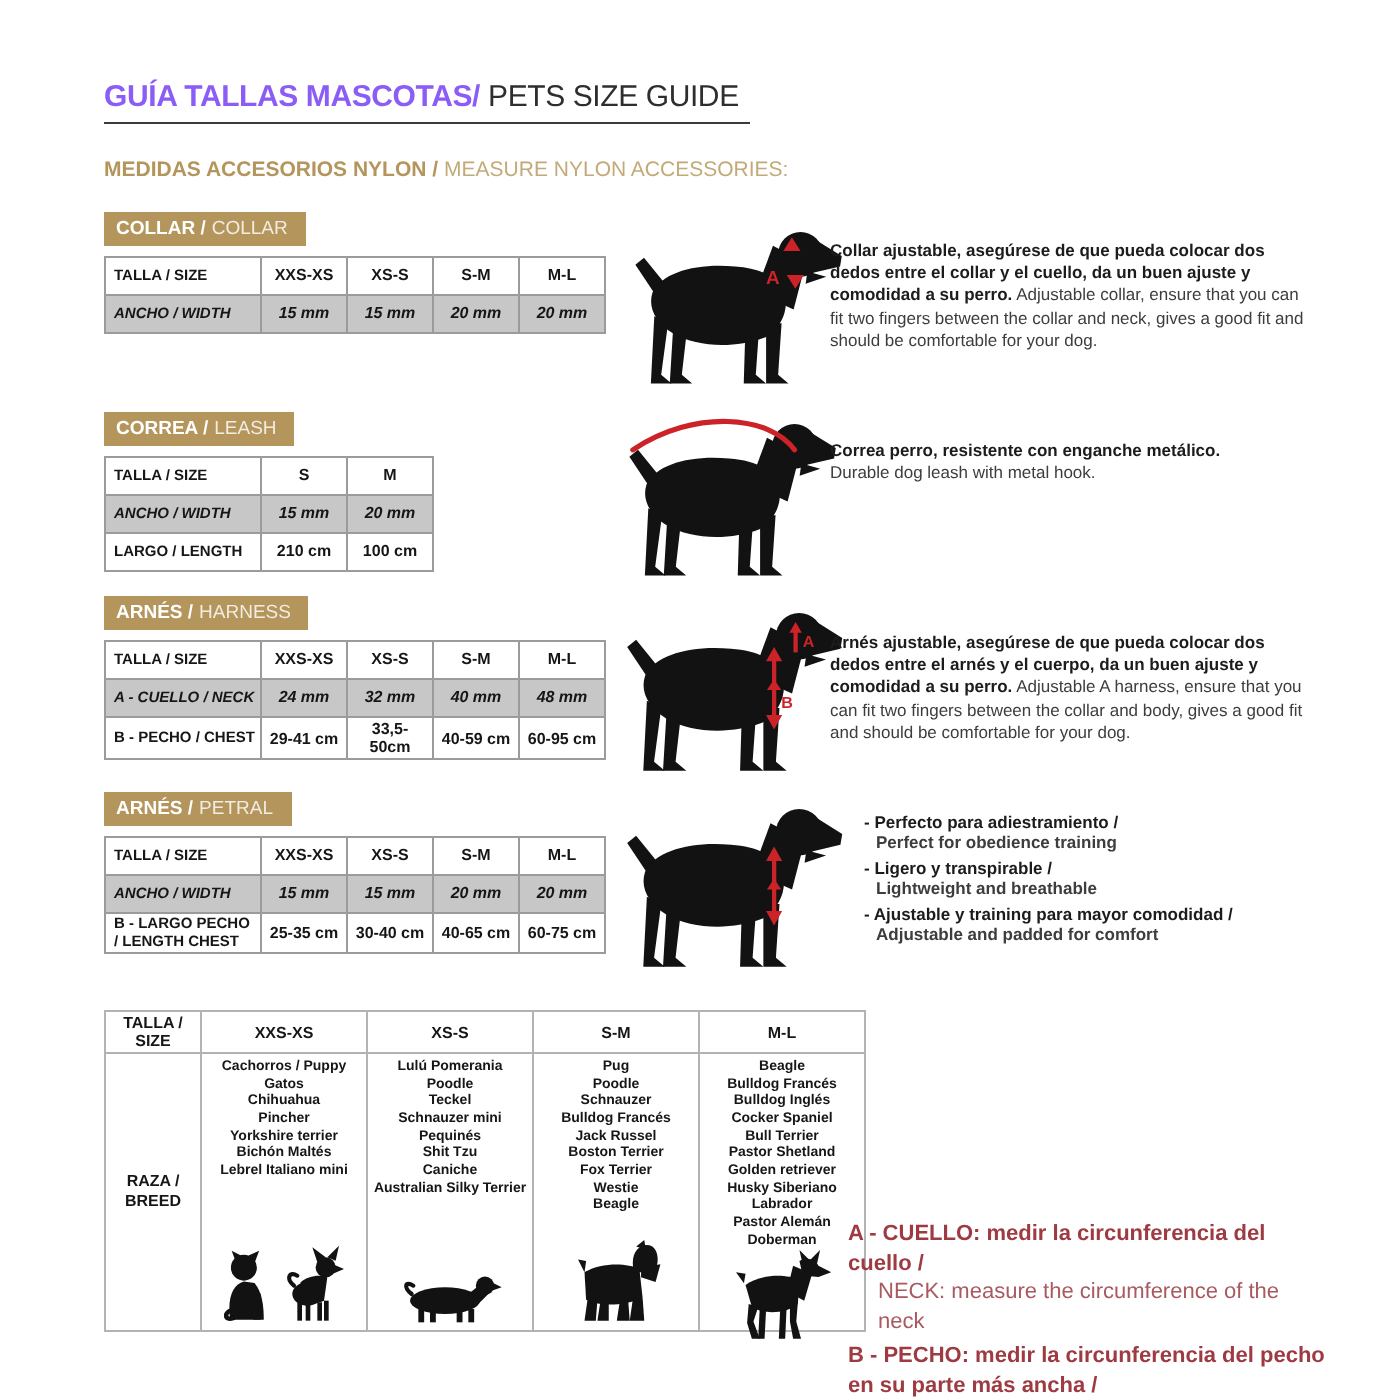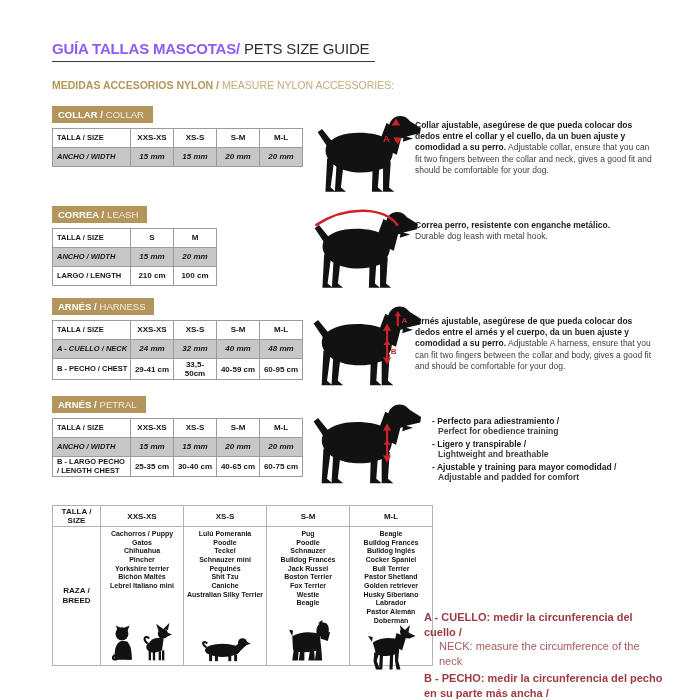--- a/index.html
+++ b/index.html
@@ -245,21 +245,21 @@
     </table>
   <svg class="dog" style="left:310px;top:398px;" width="112" height="90" viewBox="0 0 125 100">
     <use href="#dog-sil"></use>
     <g fill="#cc2328">
       <path d="M86,28 l-4.5,8 9,0 z"></path>
       <rect x="84.8" y="34" width="2.4" height="32"></rect>
       <path d="M86,72 l-4.5,-8 9,0 z"></path>
       <path d="M86,46 l-4,6 8,0 z"></path>
     </g>
   </svg>
-  <ul class="bullets" style="position:absolute;left:432px;top:416px;width:240px;">
+  <ul class="bullets" style="position:absolute;left:432px;top:406px;width:240px;">
     <li>
       <span class="es">Perfecto para adiestramiento /</span>
       <span class="en">Perfect for obedience training</span>
     </li>
     <li>
       <span class="es">Ligero y transpirable /</span>
       <span class="en">Lightweight and breathable</span>
     </li>
     <li>
       <span class="es">Ajustable y training para mayor comodidad /</span>

